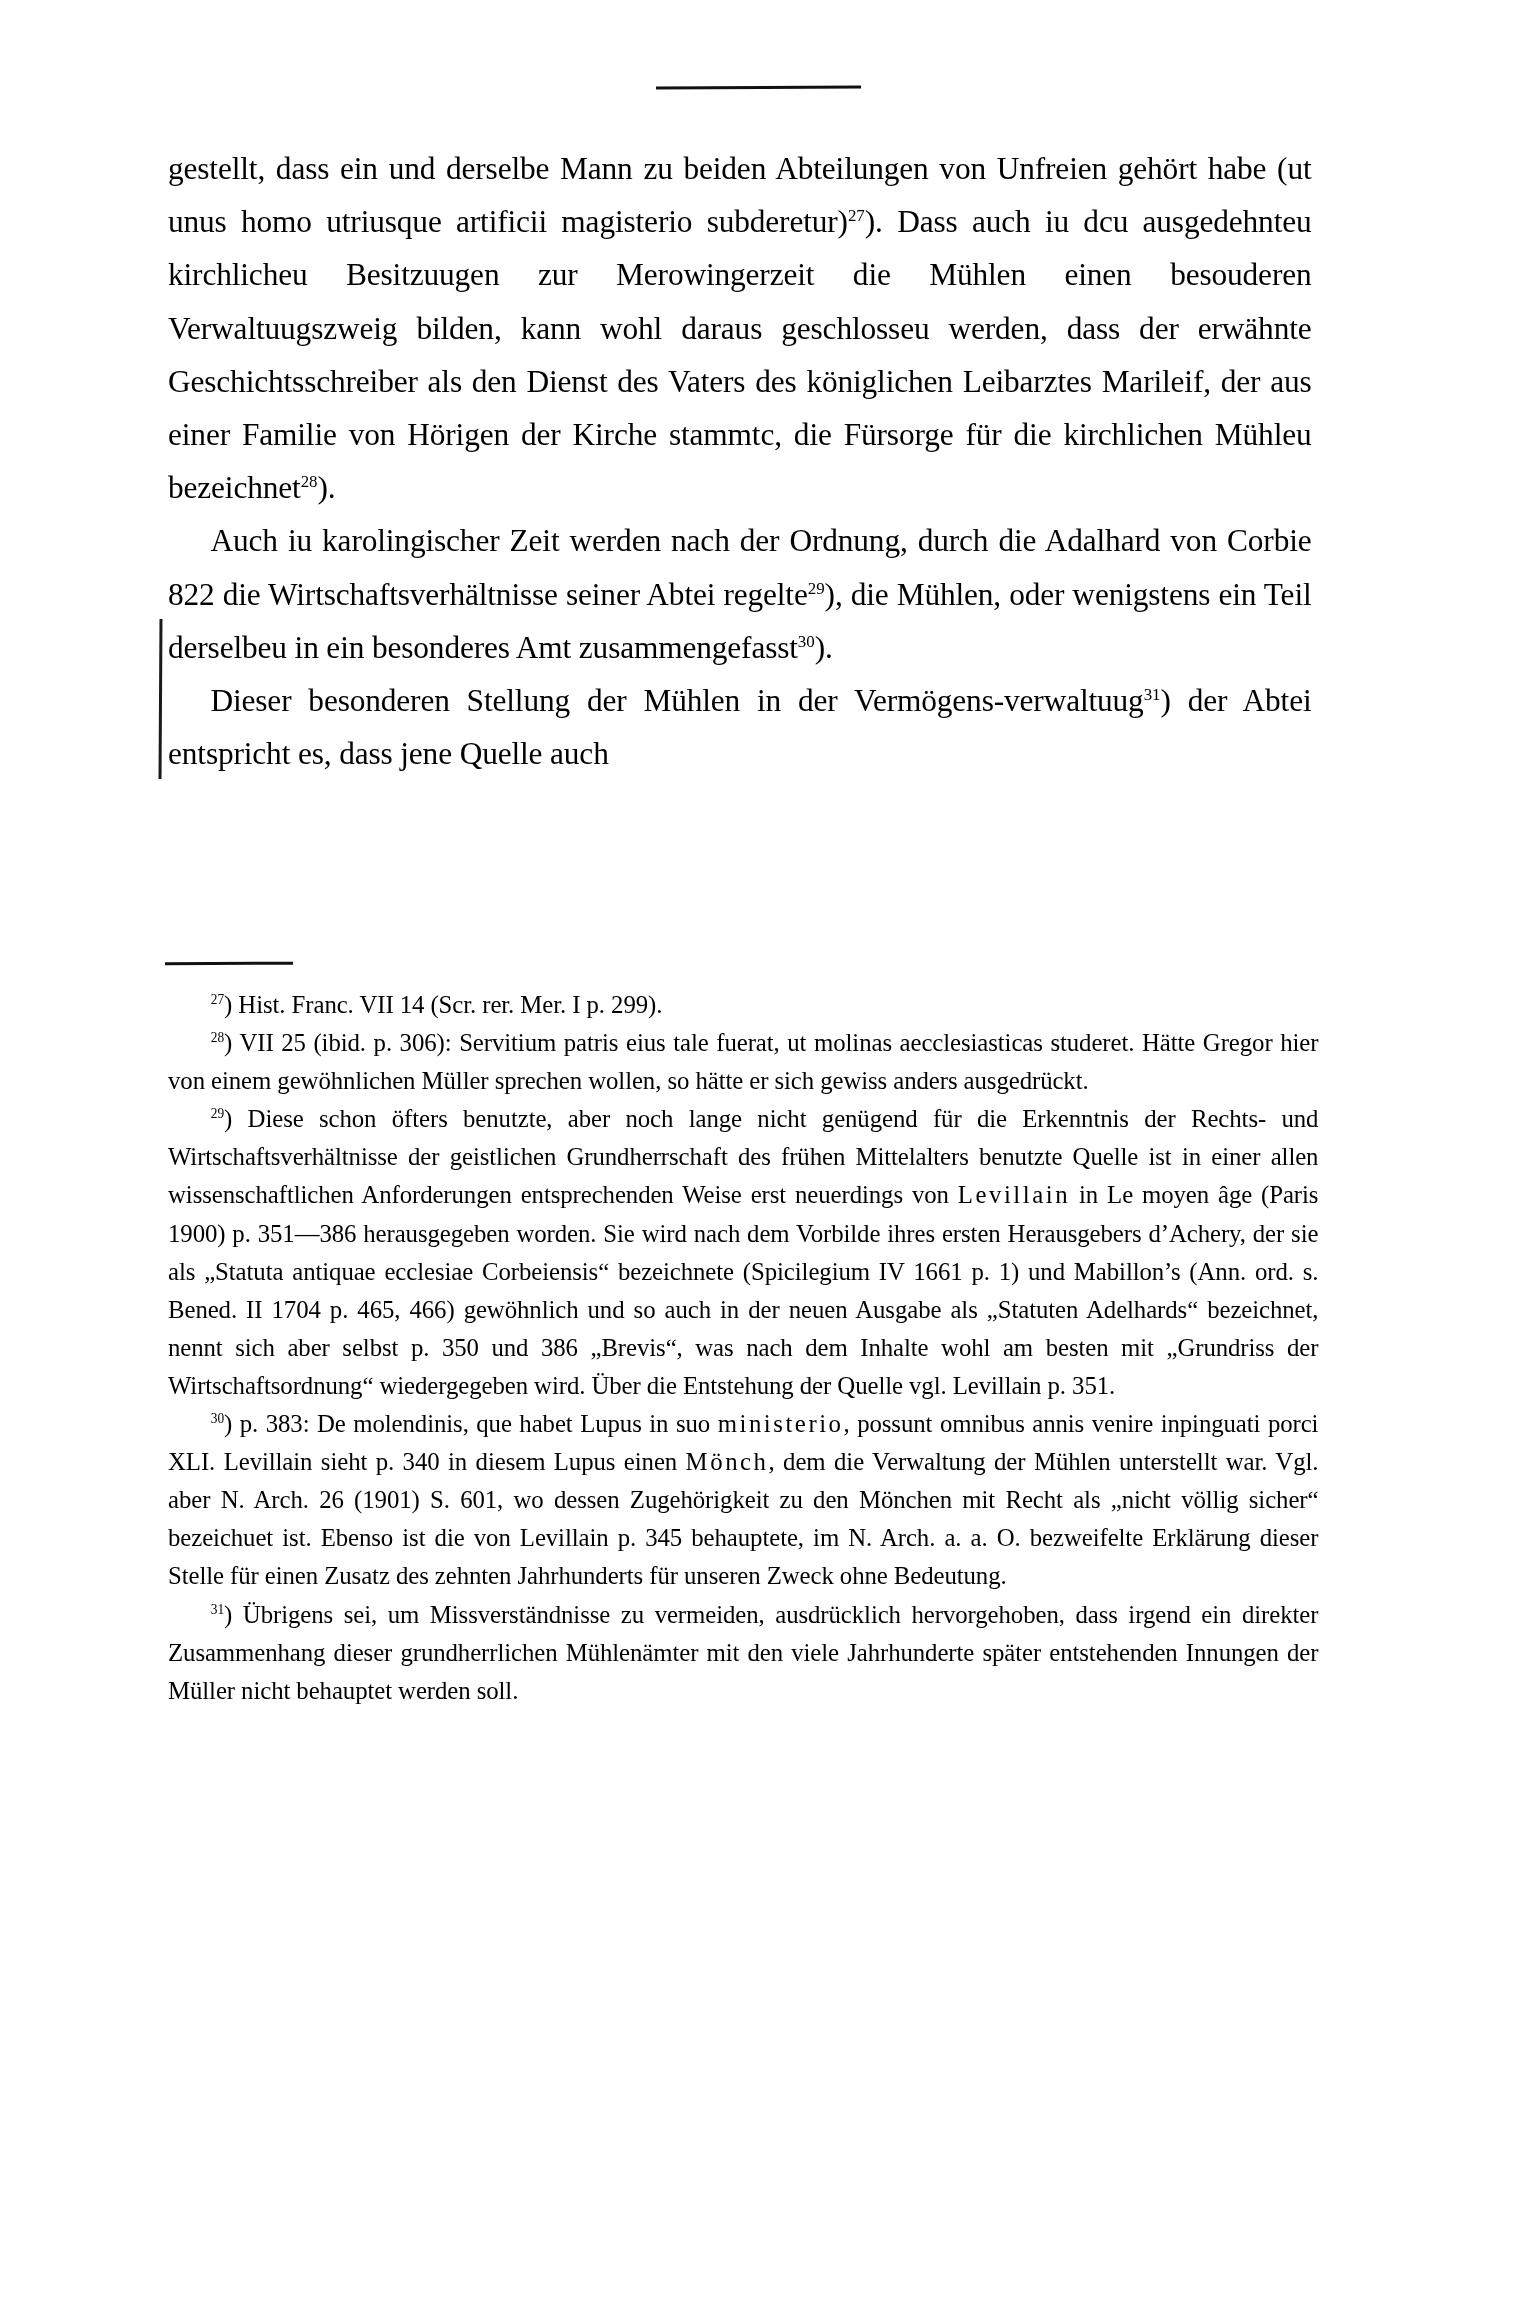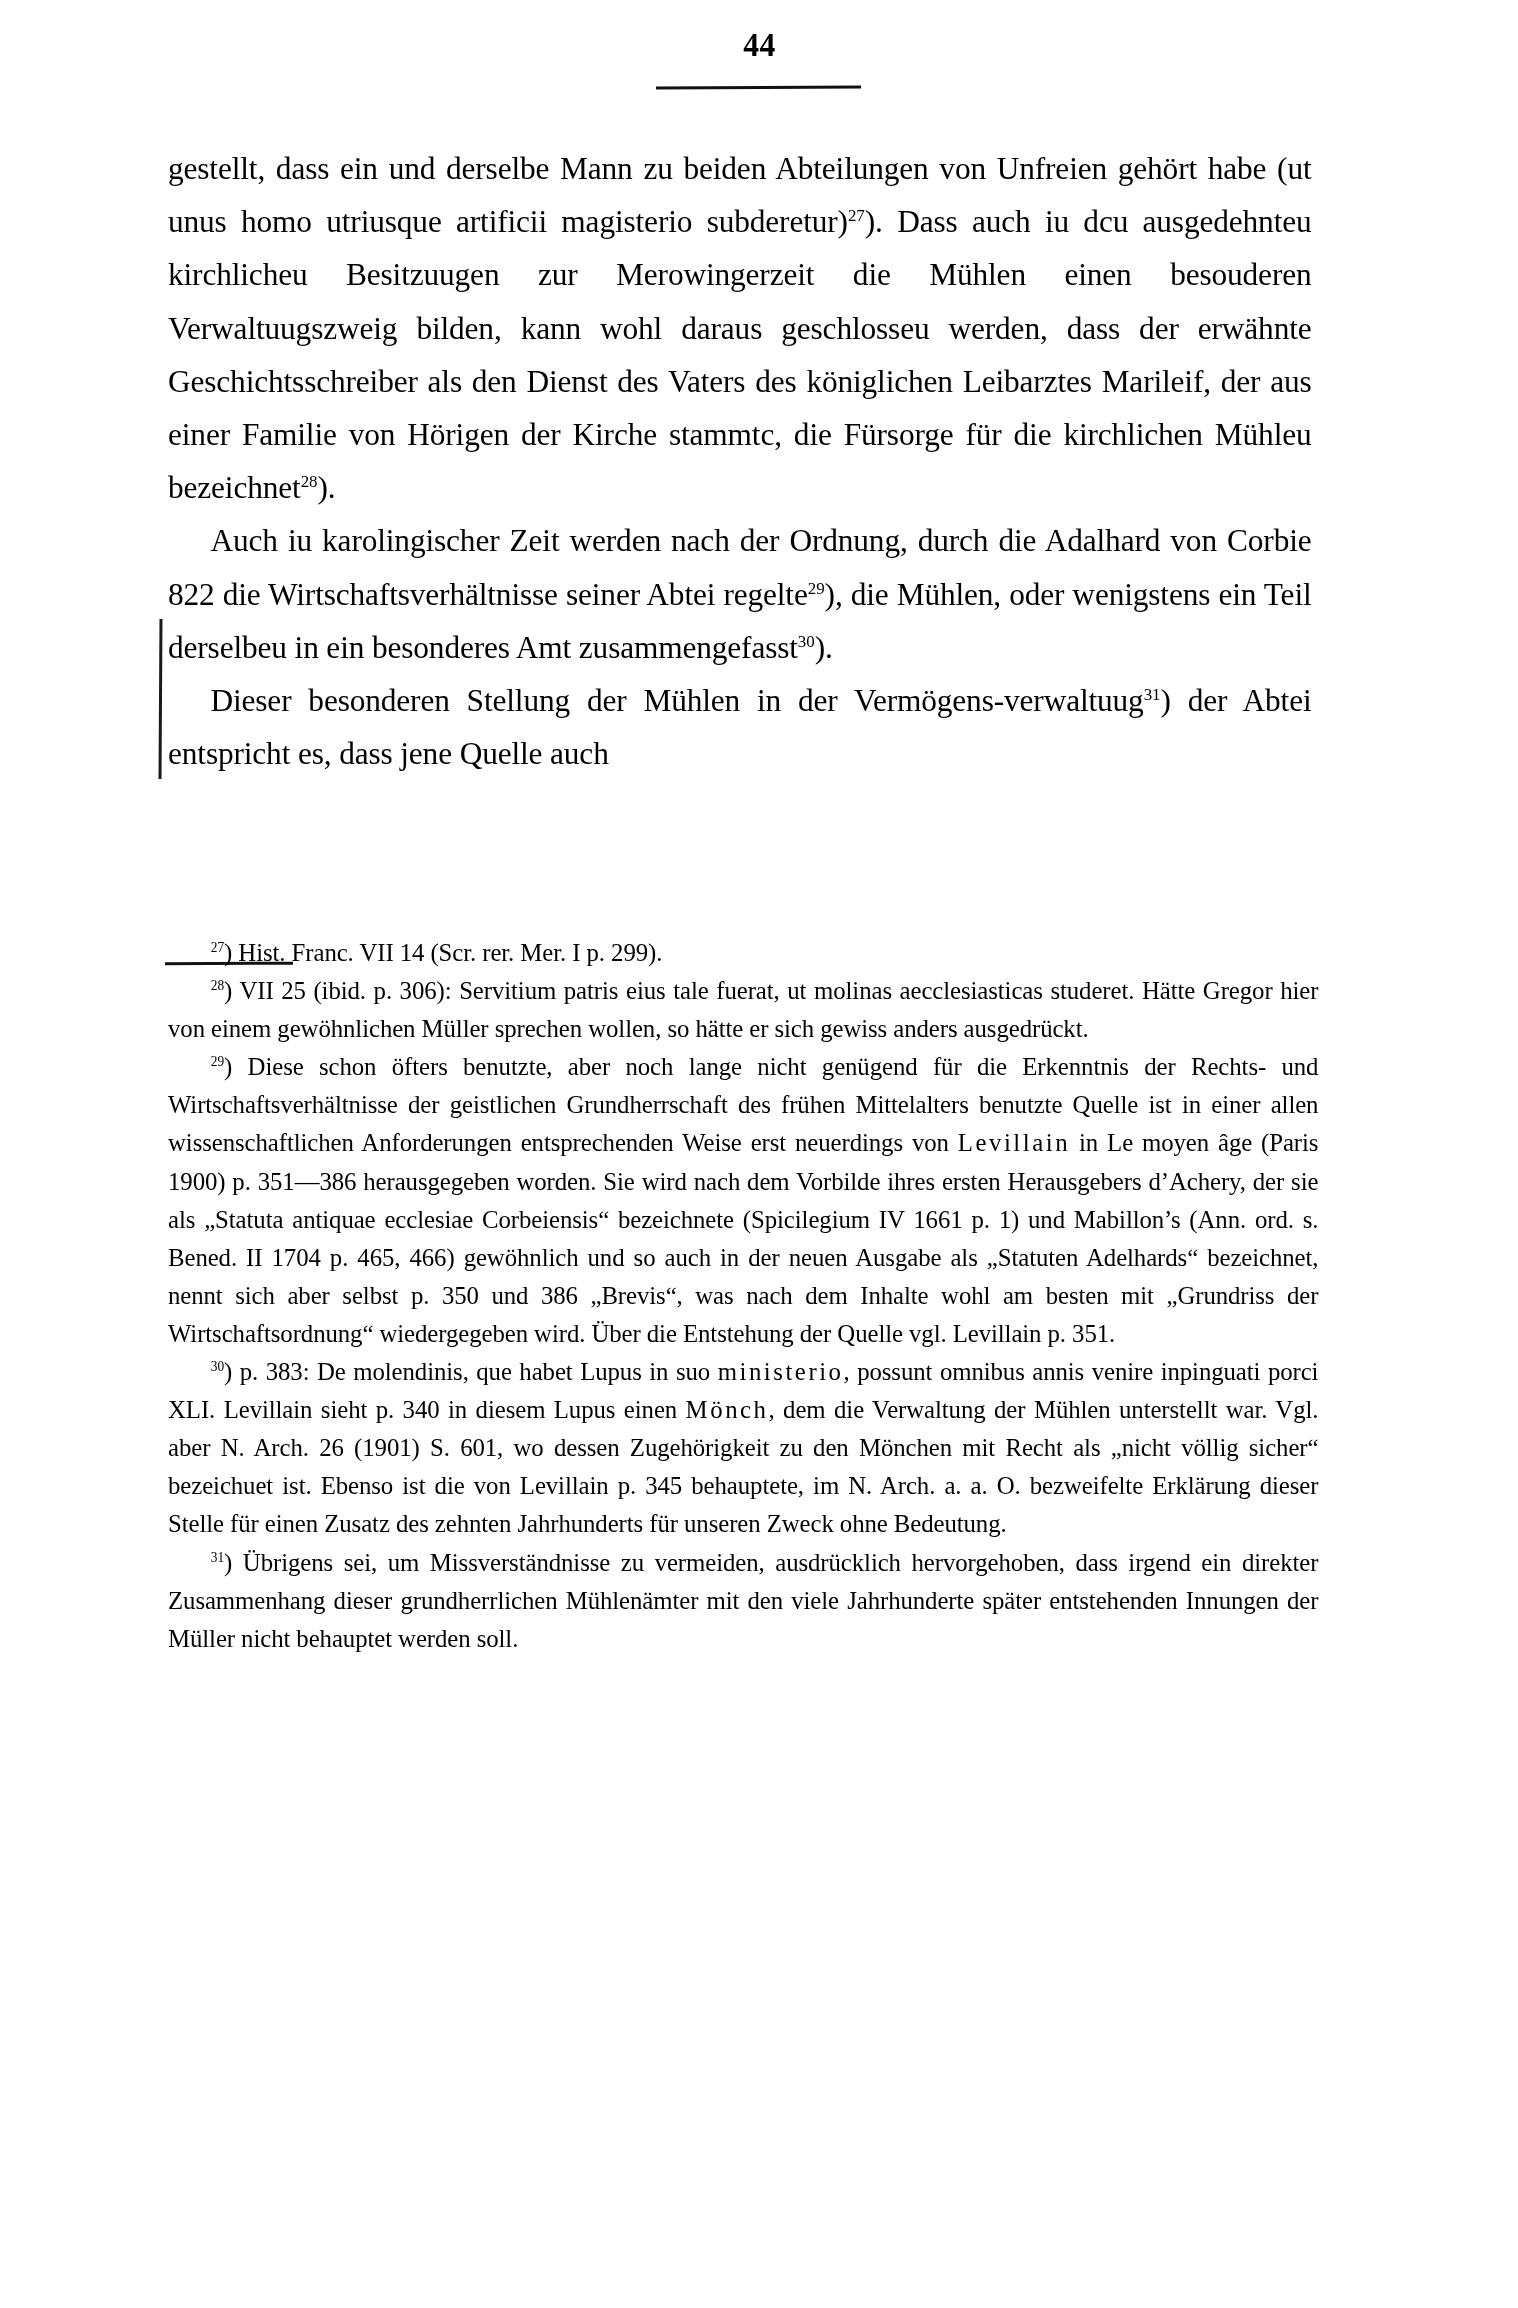--- a/index.html
+++ b/index.html
@@ -99,21 +99,21 @@
     width: 128px;
     height: 3px;
     background: #111111;
     transform: rotate(-0.3deg);
   }
 
   
   .notes {
     position: absolute;
     left: 168px;
-    top: 934px;
+    top: 986px;
     width: 1186px;
   }
   .notes p {
     margin: 0;
     font-size: 25.6px;
     line-height: 38.1px;
     text-align: justify;
     text-justify: inter-word;
     transform: scaleX(0.97);
     transform-origin: left top;
@@ -121,23 +121,20 @@
   }
   .notes p.indent { text-indent: 44px; }
 
   .sp { letter-spacing: 2.6px; }
 </style>
 </head>
 <body>
 
 <div class="page">
 
-  <div class="header">
-    <span class="folio">44</span>
-  </div>
   <div class="header-rule"></div>
 
   <div class="margin-mark"></div>
 
   <div class="body-block" id="body-block">
       <p><span>gestellt, dass ein und derselbe Mann zu beiden Abteilungen von Unfreien gehört habe (ut unus homo utriusque artificii magisterio subderetur)</span><sup class="fn">27</sup><span>). Dass auch iu dcu ausgedehnteu kirchlicheu Besitzuugen zur Merowingerzeit die Mühlen einen besouderen Verwaltuugszweig bilden, kann wohl daraus geschlosseu werden, dass der erwähnte Geschichtsschreiber als den Dienst des Vaters des königlichen Leibarztes Marileif, der aus einer Familie von Hörigen der Kirche stammtc, die Fürsorge für die kirchlichen Mühleu bezeichnet</span><sup class="fn">28</sup><span>).</span></p>
       <p class="indent"><span>Auch iu karolingischer Zeit werden nach der Ordnung, durch die Adalhard von Corbie 822 die Wirtschaftsverhältnisse seiner Abtei regelte</span><sup class="fn">29</sup><span>), die Mühlen, oder wenigstens ein Teil derselbeu in ein besonderes Amt zusammengefasst</span><sup class="fn">30</sup><span>).</span></p>
       <p class="indent"><span>Dieser besonderen Stellung der Mühlen in der Vermögens-verwaltuug</span><sup class="fn">31</sup><span>) der Abtei entspricht es, dass jene Quelle auch</span></p>
     </div>
 

